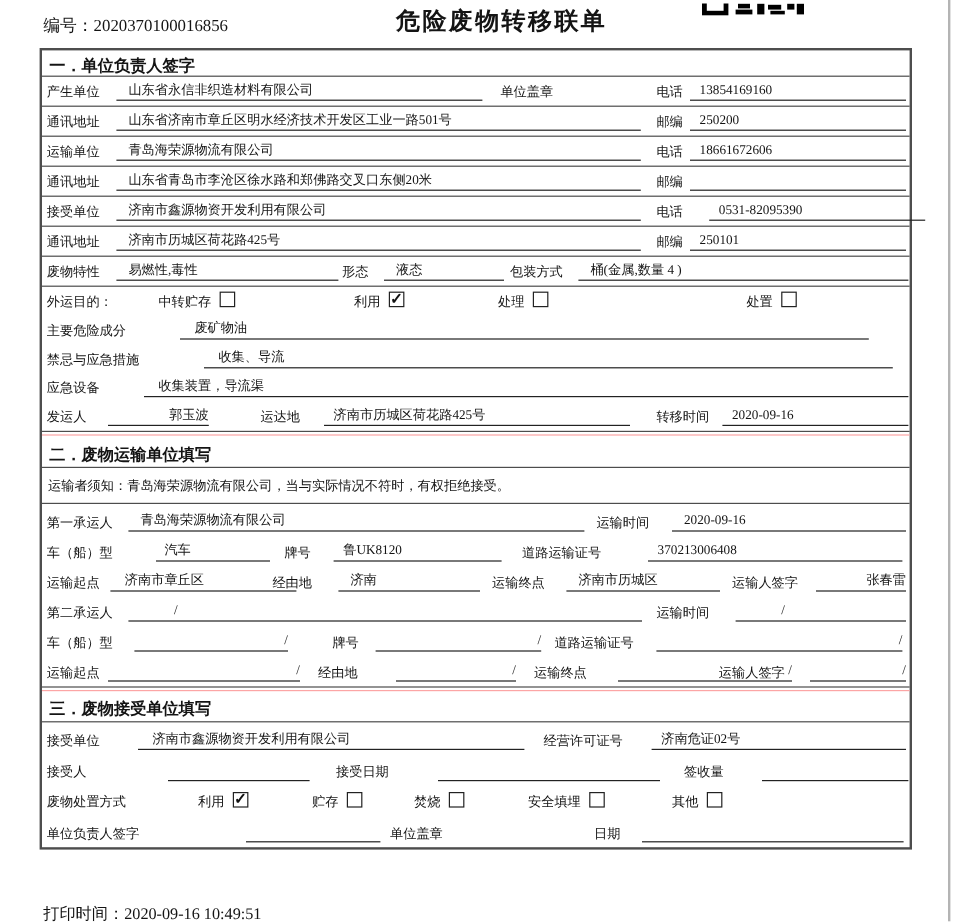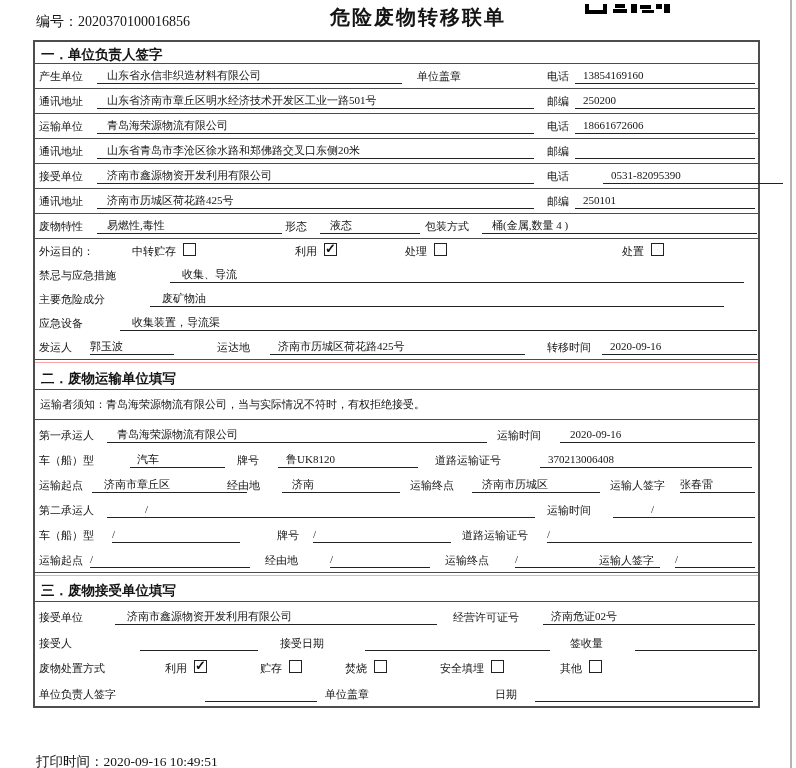--- a/index.html
+++ b/index.html
@@ -11,21 +11,21 @@
   .qr{position:absolute;left:585px;top:0;}
   .page-edge{position:absolute;left:790px;top:0;width:2px;height:768px;background:#b4b4b4;}
   .form-box{position:absolute;left:33px;top:40px;width:723px;border:2px solid #4d4d4d;background:#fff;}
   .row{position:relative;height:24px;font-size:11px;}
   .bb{border-bottom:1px solid #4d4d4d;}
   .bt{border-top:1px solid #fca5a5;margin-top:2px;}
   .sec{font-weight:bold;font-size:13.5px;box-sizing:border-box;padding:4px 0 0 6px;}
   .lb{position:absolute;bottom:4px;white-space:nowrap;}
   .u{position:absolute;bottom:4px;height:17px;line-height:16px;box-sizing:border-box;
      border-bottom:1px solid #222;white-space:nowrap;}
-  .u-c{text-align:left;}
+  .u-c{text-align:right;}
   .notice{box-sizing:border-box;padding-left:5px;display:flex;align-items:center;}
   .opt{position:absolute;bottom:4px;white-space:nowrap;}
   .cb{display:inline-block;width:11px;height:11px;border:1px solid #222;margin-left:7px;
       vertical-align:-1px;position:relative;background:#fff;}
   .cb.checked::after{content:"\2713";position:absolute;left:0px;top:-3px;font-size:13px;font-weight:bold;color:#111;}
   .footer{position:absolute;left:36px;top:753px;font-size:13.5px;white-space:nowrap;}
 </style>
 </head>
 <body>
 
@@ -82,21 +82,21 @@
       <span class="lb" style="left:4px">通讯地址</span>
       <span class="u" style="left:62px;width:437px;padding-left:10px">山东省青岛市李沧区徐水路和郑佛路交叉口东侧20米</span>
       <span class="lb" style="left:512px">邮编</span>
       <span class="u" style="left:540px;width:180px;padding-left:8px"></span>
     </div>
 
     <div class="row bb">
       <span class="lb" style="left:4px">接受单位</span>
       <span class="u" style="left:62px;width:437px;padding-left:10px">济南市鑫源物资开发利用有限公司</span>
       <span class="lb" style="left:512px">电话</span>
-      <span class="u" style="left:568px;width:180px;padding-left:8px">0531-82095390</span>
+      <span class="u" style="left:556px;width:180px;padding-left:8px">0531-82095390</span>
     </div>
 
     <div class="row bb">
       <span class="lb" style="left:4px">通讯地址</span>
       <span class="u" style="left:62px;width:437px;padding-left:10px">济南市历城区荷花路425号</span>
       <span class="lb" style="left:512px">邮编</span>
       <span class="u" style="left:540px;width:180px;padding-left:8px">250101</span>
     </div>
 
 
@@ -110,36 +110,36 @@
     </div>
 
     <div class="row">
       <span class="lb" style="left:4px">外运目的：</span>
       <span class="opt" style="left:97px">
         <span>中转贮存</span><span class="cb"></span>
       </span>
       <span class="opt" style="left:260px">
         <span>利用</span><span class="cb checked"></span>
       </span>
-      <span class="opt" style="left:370px">
+      <span class="opt" style="left:380px">
         <span>处理</span><span class="cb"></span>
       </span>
       <span class="opt" style="left:587px">
         <span>处置</span><span class="cb"></span>
       </span>
     </div>
 
     <div class="row">
+      <span class="lb" style="left:4px">主要危险成分</span>
+      <span class="u" style="left:115px;width:574px;padding-left:12px">废矿物油</span>
+    </div>
+
+    <div class="row">
       <span class="lb" style="left:4px">禁忌与应急措施</span>
       <span class="u" style="left:135px;width:574px;padding-left:12px">收集、导流</span>
-    </div>
-
-    <div class="row">
-      <span class="lb" style="left:4px">主要危险成分</span>
-      <span class="u" style="left:115px;width:574px;padding-left:12px">废矿物油</span>
     </div>
 
     <div class="row">
       <span class="lb" style="left:4px">应急设备</span>
       <span class="u" style="left:85px;width:637px;padding-left:12px">收集装置，导流渠</span>
     </div>
 
     <div class="row bb">
       <span class="lb" style="left:4px">发运人</span>
       <span class="u u-c" style="left:55px;width:84px">郭玉波</span>

